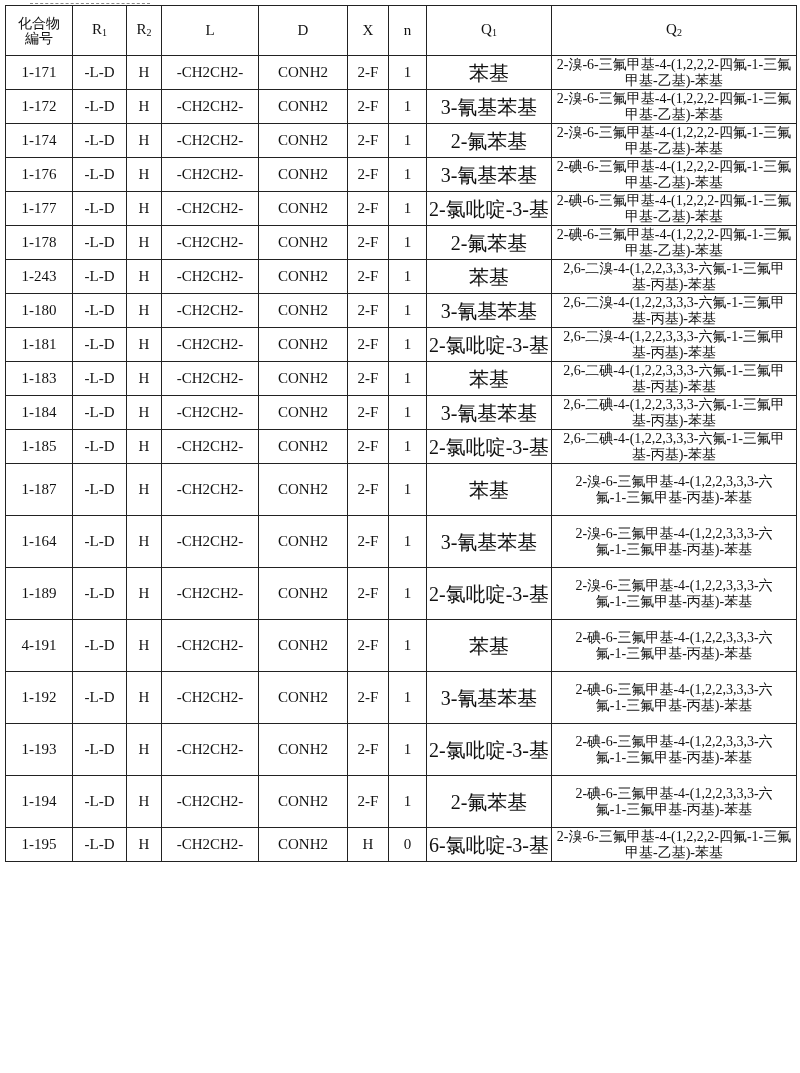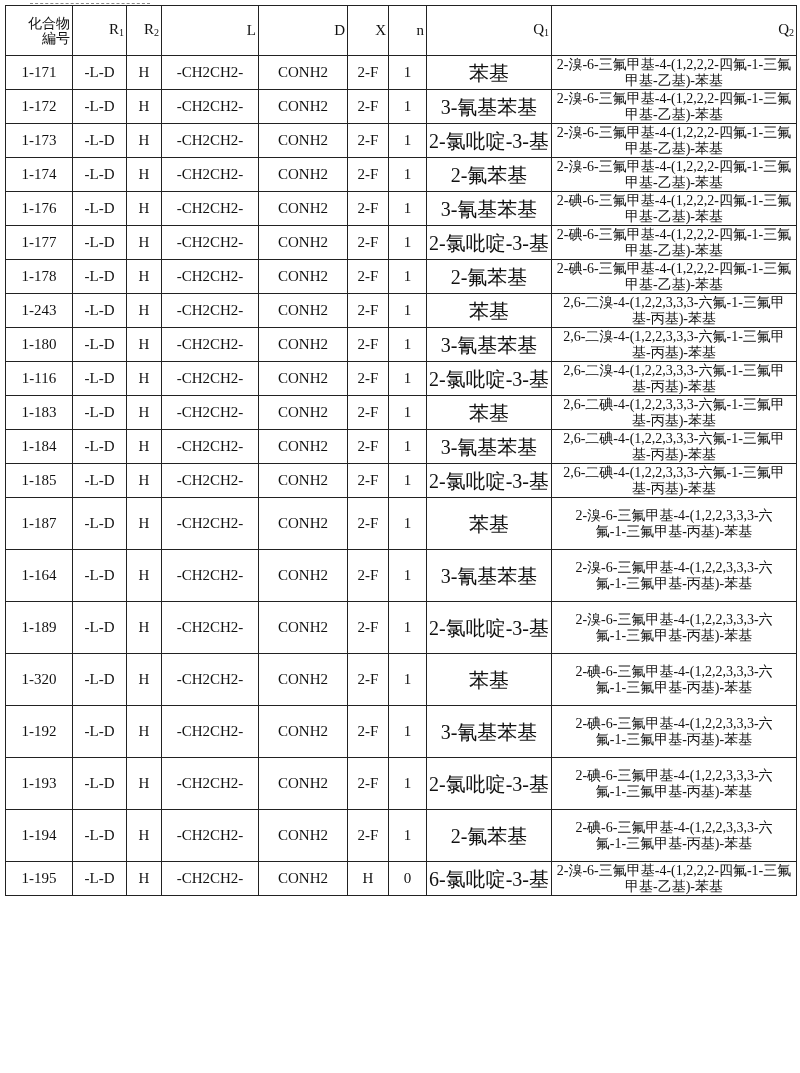--- a/index.html
+++ b/index.html
@@ -4,21 +4,21 @@
 <style>
   html, body { margin: 0; padding: 0; background: #ffffff; }
   body { width: 800px; height: 1073px; overflow: hidden; position: relative;
          font-family: "Liberation Serif", "DejaVu Serif", serif; color: #111; }
   .topline { position: absolute; left: 30px; top: 0; width: 120px; height: 3px;
              border-bottom: 1px dashed #888; }
   table { position: absolute; left: 5px; top: 5px; border-collapse: collapse;
           table-layout: fixed; width: 791px; }
   td, th { border: 1px solid #222; text-align: center; vertical-align: middle;
            padding: 0 2px; font-weight: normal; font-size: 15px; line-height: 17px; }
-  th { height: 49px; font-size: 15px; text-align: right; }
+  th { height: 49px; font-size: 15px; }
   th.idh { font-size: 14px; line-height: 15px; }
   tr.r2 td { height: 33px; }
   tr.r3 td { height: 51px; }
   td.q2 { font-size: 14px; line-height: 16px; padding: 0 4px; margin-top: 12px; }
   td.q1 { font-size: 20px; line-height: 16px; }
   sub { font-size: 10px; vertical-align: -2px; }
 </style>
 </head>
 <body>
 
@@ -66,31 +66,20 @@
         <td>-L-D</td>
         <td>H</td>
         <td>-CH2CH2-</td>
         <td>CONH2</td>
         <td>2-F</td>
         <td>1</td>
         <td class="q1">3-氰基苯基</td>
         <td class="q2">2-溴-6-三氟甲基-4-(1,2,2,2-四氟-1-三氟甲基-乙基)-苯基</td>
       </tr>
       <tr class="r2">
-        <td>1-173</td>
-        <td>-L-D</td>
-        <td>H</td>
-        <td>-CH2CH2-</td>
-        <td>CONH2</td>
-        <td>2-F</td>
-        <td>1</td>
-        <td class="q1">2-氯吡啶-3-基</td>
-        <td class="q2">2-溴-6-三氟甲基-4-(1,2,2,2-四氟-1-三氟甲基-乙基)-苯基</td>
-      </tr>
-      <tr class="r2">
         <td>1-174</td>
         <td>-L-D</td>
         <td>H</td>
         <td>-CH2CH2-</td>
         <td>CONH2</td>
         <td>2-F</td>
         <td>1</td>
         <td class="q1">2-氟苯基</td>
         <td class="q2">2-溴-6-三氟甲基-4-(1,2,2,2-四氟-1-三氟甲基-乙基)-苯基</td>
       </tr>
@@ -143,21 +132,21 @@
         <td>-L-D</td>
         <td>H</td>
         <td>-CH2CH2-</td>
         <td>CONH2</td>
         <td>2-F</td>
         <td>1</td>
         <td class="q1">3-氰基苯基</td>
         <td class="q2">2,6-二溴-4-(1,2,2,3,3,3-六氟-1-三氟甲基-丙基)-苯基</td>
       </tr>
       <tr class="r2">
-        <td>1-116</td>
+        <td>1-181</td>
         <td>-L-D</td>
         <td>H</td>
         <td>-CH2CH2-</td>
         <td>CONH2</td>
         <td>2-F</td>
         <td>1</td>
         <td class="q1">2-氯吡啶-3-基</td>
         <td class="q2">2,6-二溴-4-(1,2,2,3,3,3-六氟-1-三氟甲基-丙基)-苯基</td>
       </tr>
       <tr class="r2">
@@ -220,21 +209,21 @@
         <td>-L-D</td>
         <td>H</td>
         <td>-CH2CH2-</td>
         <td>CONH2</td>
         <td>2-F</td>
         <td>1</td>
         <td class="q1">2-氯吡啶-3-基</td>
         <td class="q2" style="padding: 0px 14px;">2-溴-6-三氟甲基-4-(1,2,2,3,3,3-六氟-1-三氟甲基-丙基)-苯基</td>
       </tr>
       <tr class="r3">
-        <td>1-320</td>
+        <td>4-191</td>
         <td>-L-D</td>
         <td>H</td>
         <td>-CH2CH2-</td>
         <td>CONH2</td>
         <td>2-F</td>
         <td>1</td>
         <td class="q1">苯基</td>
         <td class="q2" style="padding: 0px 14px;">2-碘-6-三氟甲基-4-(1,2,2,3,3,3-六氟-1-三氟甲基-丙基)-苯基</td>
       </tr>
       <tr class="r3">

